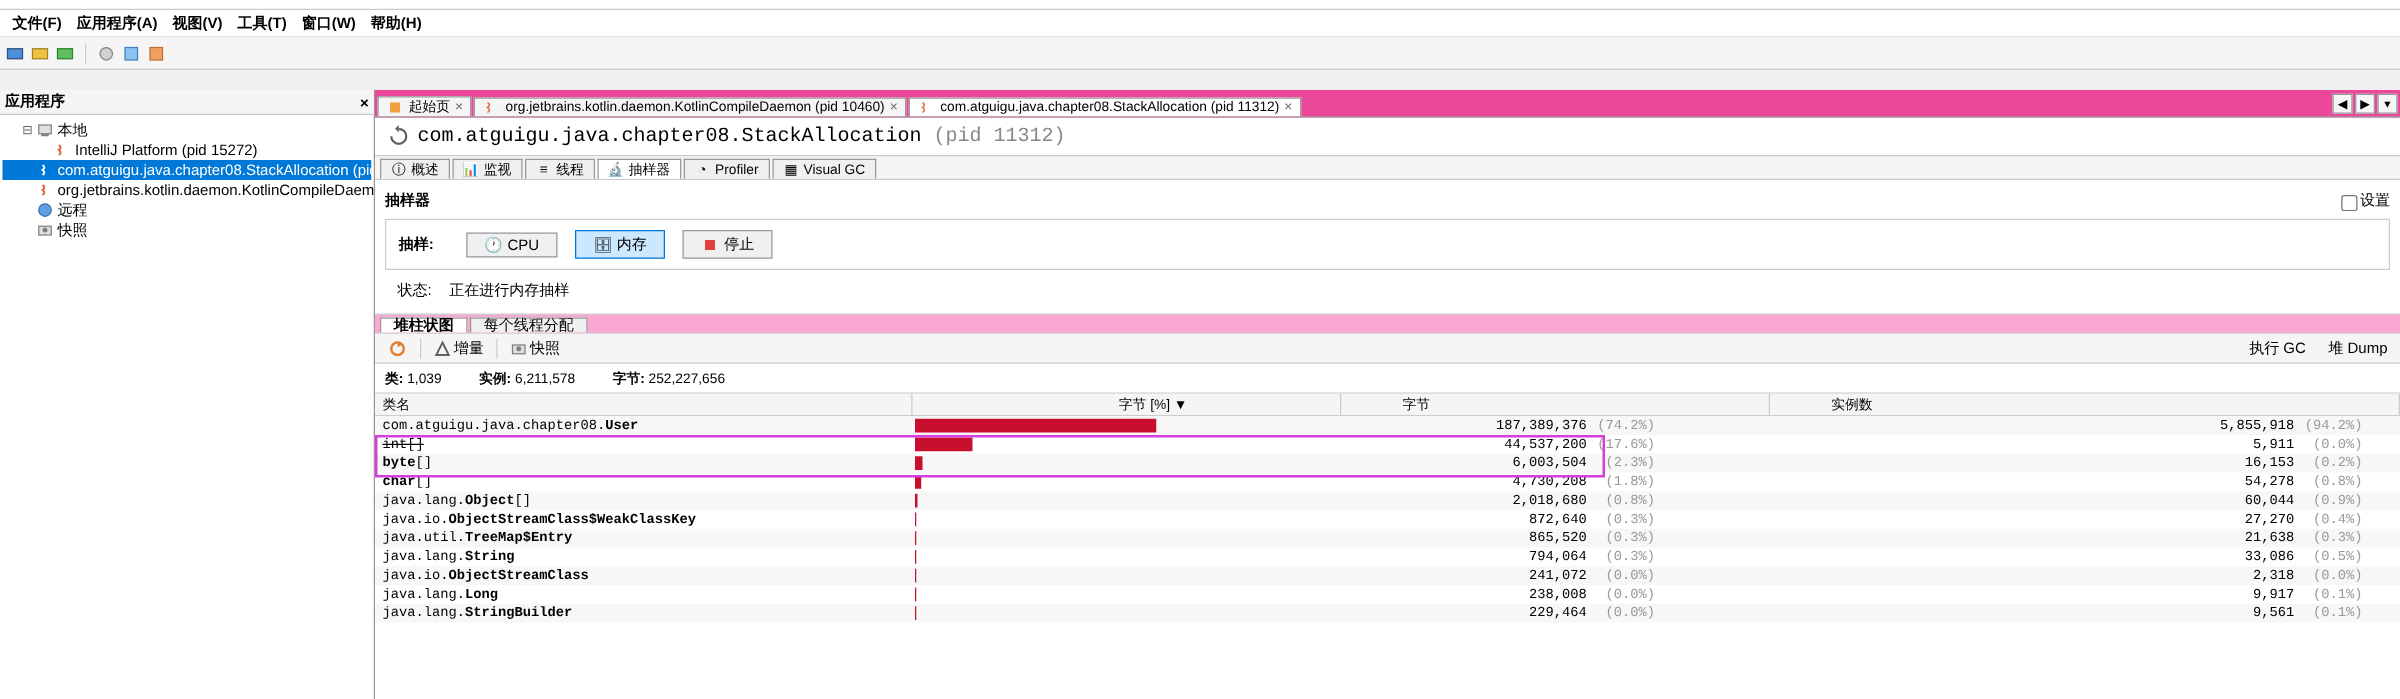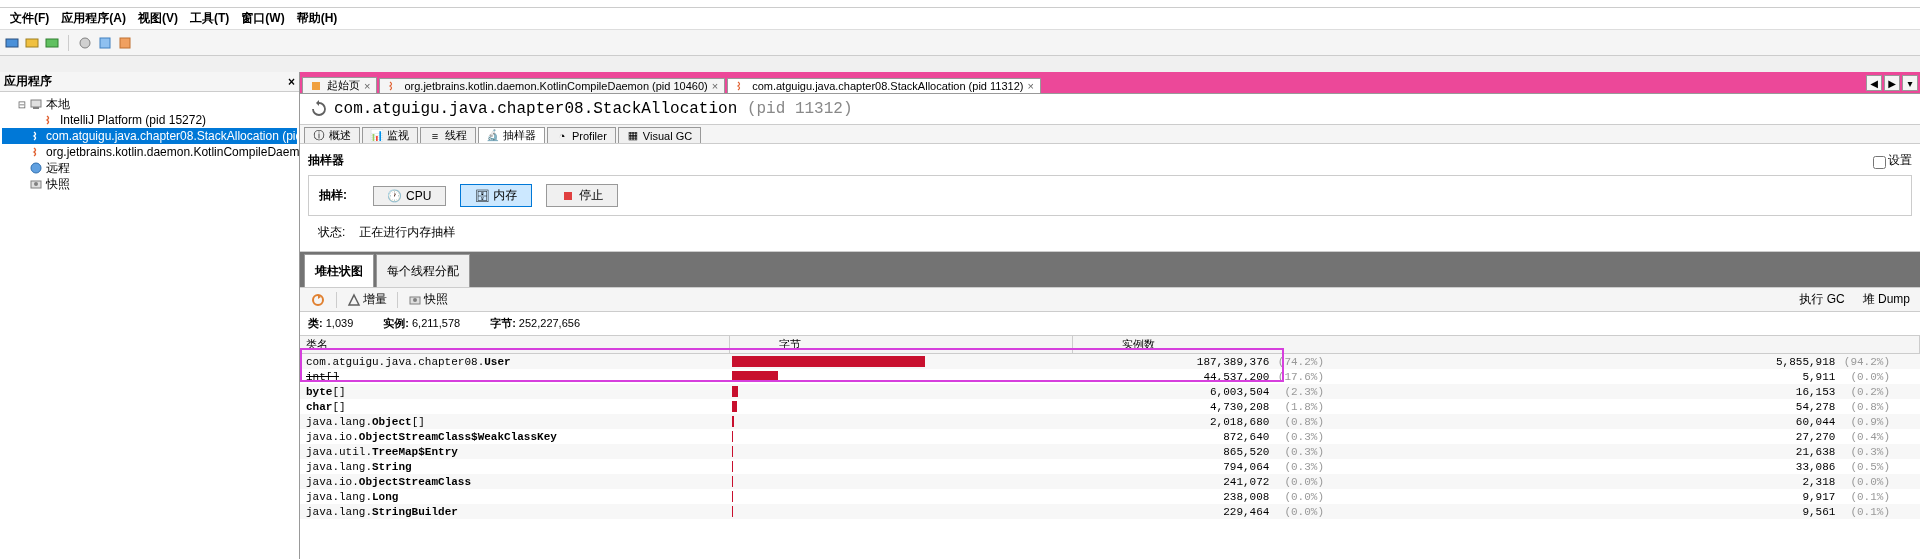--- a/index.html
+++ b/index.html
@@ -39,21 +39,21 @@
 .sampler-panel { padding: 4px 8px; }
 .sampler-header { display: flex; align-items: center; padding: 4px 0; }
 .sampler-header .title { font-weight: bold; }
 .sampler-header .settings { margin-left: auto; display: flex; align-items: flex-end; gap: 2px; cursor: pointer; }
 .controls-row { display: flex; align-items: center; padding: 8px 10px; gap: 14px; border: 1px solid #ccc; margin: 2px 0; }
 .controls-row .lbl { font-weight: bold; min-width: 40px; }
 .btn { display: inline-flex; align-items: center; gap: 4px; padding: 2px 14px; border: 1px solid #999; background: #f0f0f0; cursor: pointer; font-size: 12px; }
 .btn.active { background: #cce8ff; border-color: #0078d7; }
 .btn .bicon { width: 14px; height: 14px; display: inline-flex; align-items: center; justify-content: center; }
 .status-row { display: flex; align-items: center; padding: 6px 10px; gap: 14px; }
-.sub-tabs { height: 37px; border-top: 1px solid #ccc; border-bottom: 1px solid #ccc; display: flex; align-items: stretch; padding-left: 4px; background: #737373; }
+.sub-tabs { height: 16px; border-top: 1px solid #ccc; border-bottom: 1px solid #ccc; display: flex; align-items: stretch; padding-left: 4px; background: #f9a8d4; }
 .sub-tab { display: flex; align-items: center; padding: 0 10px; border: 1px solid #999; border-bottom: none; margin-right: 2px; margin-top: 2px; background: #f0f0f0; cursor: pointer; font-size: 12px; }
 .sub-tab.active { background: #fff; font-weight: bold; }
 .action-bar { height: 24px; background: #f5f5f5; border-bottom: 1px solid #ccc; display: flex; align-items: center; padding: 0 6px; gap: 6px; }
 .action-bar .act { display: inline-flex; align-items: center; gap: 2px; cursor: pointer; padding: 2px 4px; }
 .action-bar .right { margin-left: auto; display: flex; gap: 10px; }
 .stats-row { padding: 4px 8px; display: flex; gap: 30px; font-size: 11px; }
 .stats-row b { font-weight: bold; }
 .table-wrap { border-top: 1px solid #ccc; }
 .table-header { display: flex; background: #f5f5f5; border-bottom: 1px solid #ccc; height: 18px; gap: 43px; }
 .table-header .th { padding: 2px 6px; border-right: 1px solid #ccc; font-size: 11px; display: flex; align-items: center; }
@@ -330,20 +330,21 @@
 
     <div class="stats-row">
       <span><b>类:</b> <span>1,039</span></span>
       <span><b>实例:</b> <span>6,211,578</span></span>
       <span><b>字节:</b> <span>252,227,656</span></span>
     </div>
 
     <div class="table-wrap">
       <div class="table-header">
         <div class="th th-name">类名</div>
+        <div class="th th-bar">字节 [%] ▼</div>
         <div class="th th-bytes">字节</div>
         <div class="th th-inst">实例数</div>
       </div>
       <div class="table-body" id="table-body">
           <div class="row">
             <div class="cell-name">com.atguigu.java.chapter08.<b>User</b></div>
             <div class="cell-bar">
               <div class="bar" style="width:192.92000000000002px"></div>
             </div>
             <div class="cell-bytes">187,389,376 <span class="pct">(74.2%)</span></div>

